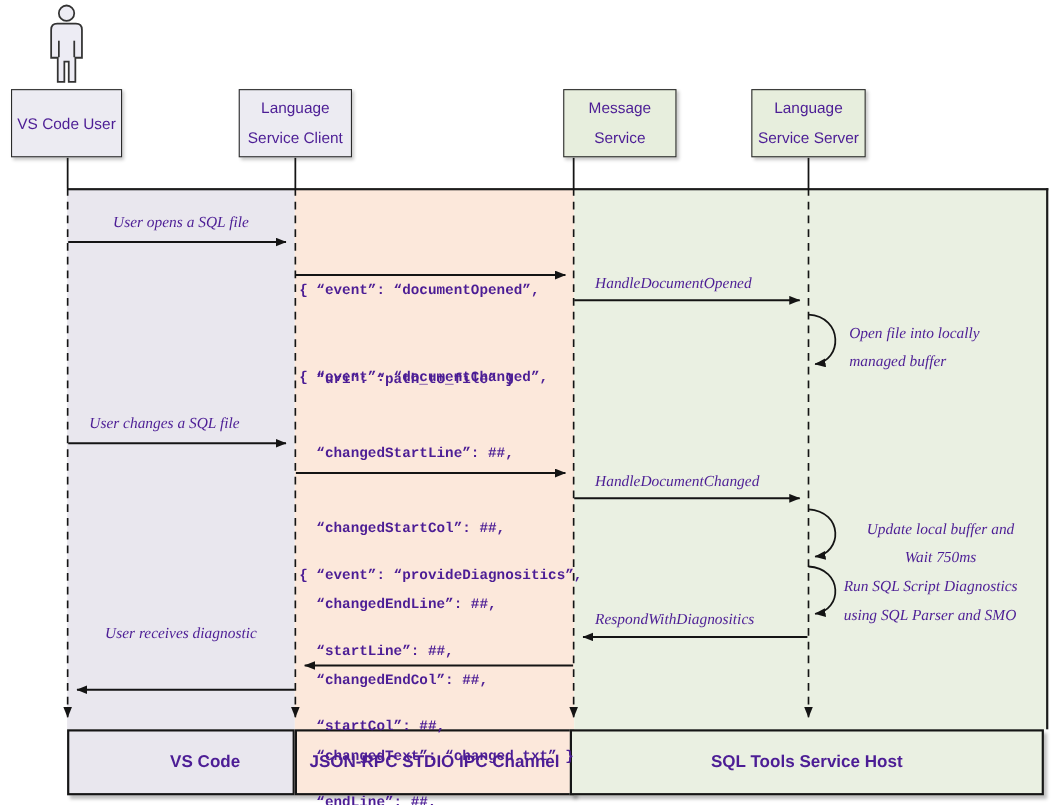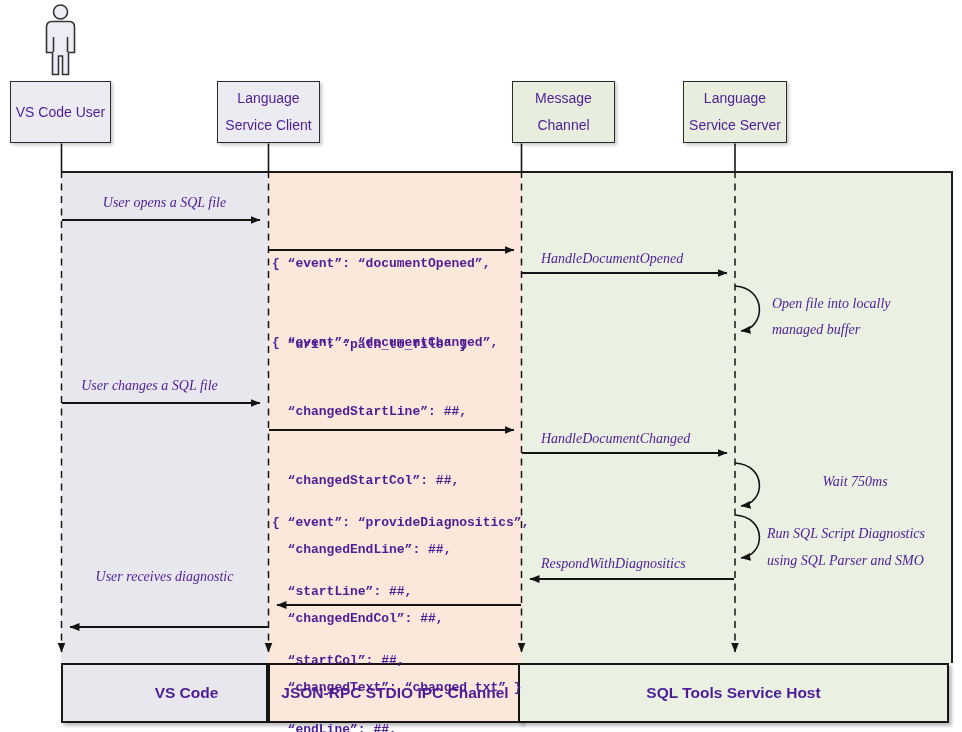--- a/index.html
+++ b/index.html
@@ -43,21 +43,21 @@
 
   <div class="hbox" style="left: 10px; width: 101px; background: rgb(236, 235, 242);">
     <span>VS Code User</span>
   </div>
   <div class="hbox" style="left: 217px; width: 103px; background: rgb(236, 235, 242);">
     <span>Language</span>
     <span>Service Client</span>
   </div>
   <div class="hbox" style="left: 474px; width: 103px; background: rgb(231, 238, 221); margin-left: 38px;">
     <span>Message</span>
-    <span>Channel</span>
+    <span>Service</span>
   </div>
   <div class="hbox" style="left: 683px; width: 104px; background: rgb(231, 238, 221);">
     <span>Language</span>
     <span>Service Server</span>
   </div>
 
   <div class="lane" style="left: 61px; width: 207px; background: rgb(233, 231, 238); padding-left: 44px;">
     <span>VS Code</span>
   </div>
   <div class="lane" style="left: 268px; width: 254px; background: rgb(252, 232, 219);">
@@ -122,20 +122,21 @@
   <div class="lbl" style="left:541px;top:556px">RespondWithDiagnositics</div>
   <div class="lbl c" style="left:61px;top:563px;width:207px;line-height:27px;white-space:normal">
     <div>User receives diagnostic</div>
   </div>
 
   <div class="lbl" style="left:772px;top:291px;line-height:26px">
     <div>Open file into locally</div>
     <div>managed buffer</div>
   </div>
   <div class="lbl c" style="left:757px;top:469px;width:196px;line-height:26px">
+    <div>Update local buffer and</div>
     <div>Wait 750ms</div>
   </div>
   <div class="lbl" style="left:767px;top:520px;line-height:27px">
     <div>Run SQL Script Diagnostics</div>
     <div>using SQL Parser and SMO</div>
   </div>
 
   <div class="mono" style="left:272px;top:196px;line-height:27px">
     <div>{ “event”: “documentOpened”,</div>
     <div>  “uri”: “path_to_file” }</div>

